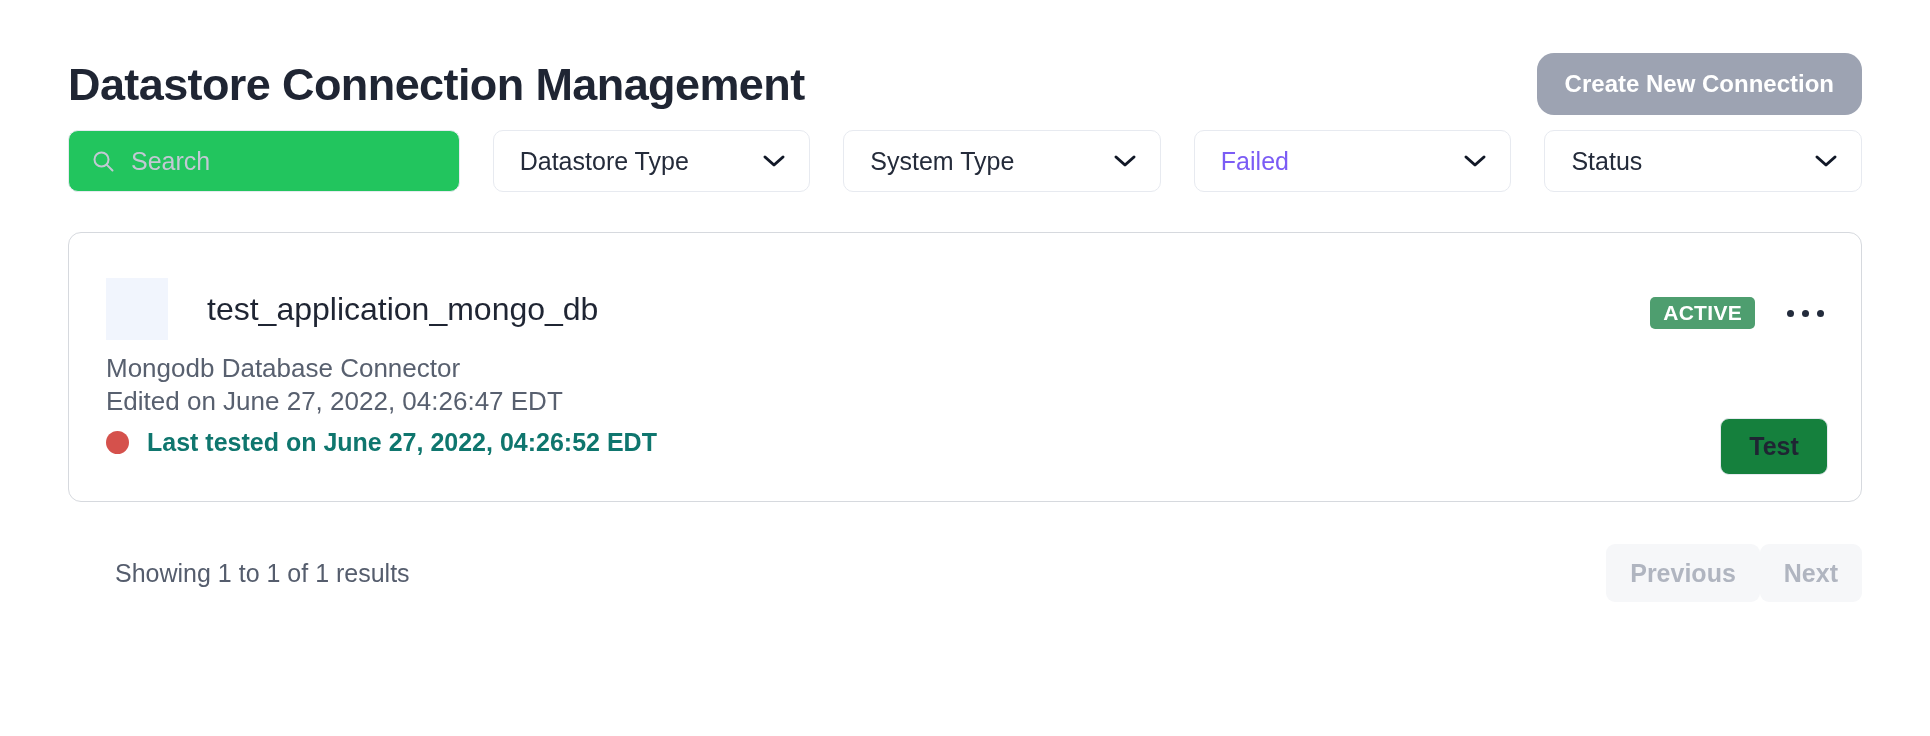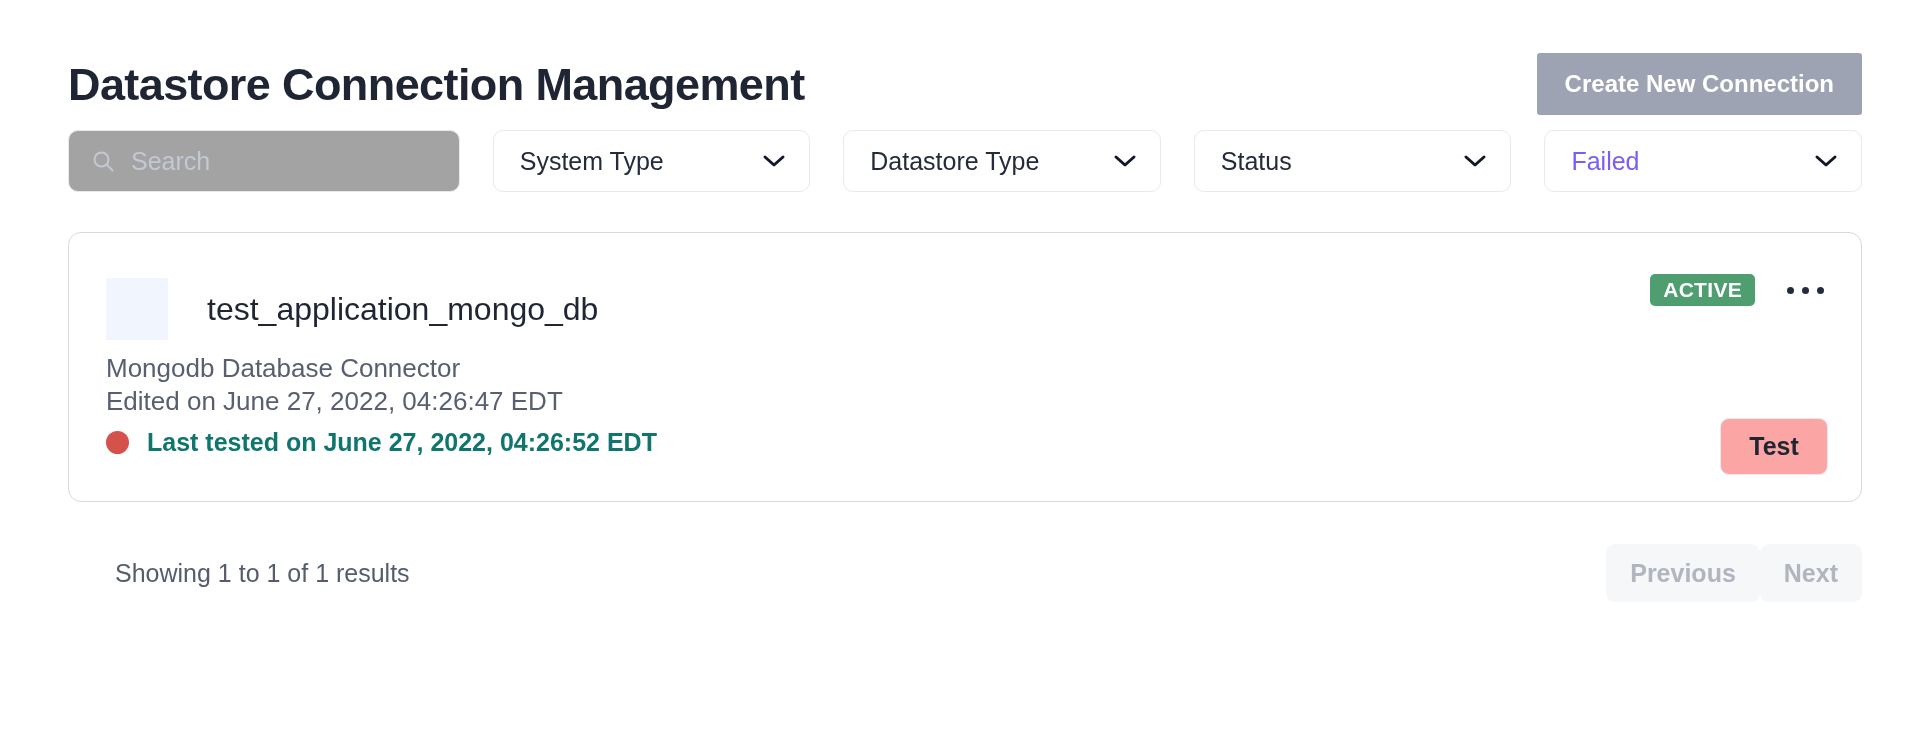--- a/index.html
+++ b/index.html
@@ -30,21 +30,21 @@
     font-size: 45px;
     font-weight: bold;
     color: #1f2533;
     letter-spacing: -0.6px;
     line-height: 1;
   }
   .create-btn {
     background: #9da3b2;
     color: #ffffff;
     border: none;
-    border-radius: 3px;
+    border-radius: 17px;
     font-size: 24px;
     font-weight: bold;
     font-family: "Liberation Sans", sans-serif;
     padding: 0 28px;
     height: 62px;
     line-height: 62px;
     cursor: pointer;
     white-space: nowrap;
   }
 
@@ -56,21 +56,21 @@
     margin-top: 10px;
   }
   .search-box {
     position: relative;
     width: 404px;
     height: 62px;
     border: 1.5px solid #e7eaf0;
     border-radius: 10px;
     display: flex;
     align-items: flex-end;
-    background: #a3a3a3;
+    background: #22c55e;
   }
   .search-icon {
     position: absolute;
     left: 22px;
     top: 50%;
     transform: translateY(-50%);
     width: 24px;
     height: 24px;
     display: block;
   }
@@ -130,21 +130,21 @@
     flex: 0 0 auto;
   }
   .conn-name {
     font-size: 32px;
     color: #1f2533;
     margin-left: 39px;
     line-height: 1;
   }
   .card-right {
     position: absolute;
-    top: 41px;
+    top: 64px;
     right: 33px;
     display: flex;
     align-items: center;
     gap: 28px;
   }
   .badge {
     background: #4e9e6f;
     color: #ffffff;
     font-size: 21px;
     font-weight: bold;
@@ -196,21 +196,21 @@
     color: #0f766e;
   }
   .test-btn {
     position: absolute;
     right: 33px;
     bottom: 26px;
     height: 57px;
     min-width: 108px;
     border: 1.5px solid #e7eaf0;
     border-radius: 9px;
-    background: #fca5a5;
+    background: #15803d;
     font-size: 25px;
     font-weight: bold;
     font-family: "Liberation Sans", sans-serif;
     color: #1f2533;
     cursor: pointer;
   }
 
   
   .footer {
     display: flex;
@@ -250,43 +250,43 @@
   <div class="filters">
 
     <div class="search-box">
       <svg class="search-icon" viewBox="0 0 24 24" fill="none">
         <circle cx="10.5" cy="10.5" r="7" stroke="#c3c8d4" stroke-width="2"></circle>
         <line x1="15.6" y1="15.6" x2="21.5" y2="21.5" stroke="#c3c8d4" stroke-width="2" stroke-linecap="round"></line>
       </svg>
       <input class="search-input" type="text" placeholder="Search" style="">
     </div>
 
+    <div class="dropdown dd-datastore">
+      <span class="dd-label">Datastore Type</span>
+      <svg class="chev" viewBox="0 0 26 16" fill="none">
+        <path d="M4 4 L13 12 L22 4" stroke="#111827" stroke-width="3" stroke-linecap="round" stroke-linejoin="round"></path>
+      </svg>
+    </div>
+
     <div class="dropdown dd-system">
       <span class="dd-label">System Type</span>
       <svg class="chev" viewBox="0 0 26 16" fill="none">
         <path d="M4 4 L13 12 L22 4" stroke="#111827" stroke-width="3" stroke-linecap="round" stroke-linejoin="round"></path>
       </svg>
     </div>
 
-    <div class="dropdown dd-datastore">
-      <span class="dd-label">Datastore Type</span>
+    <div class="dropdown dd-failed active-filter">
+      <span class="dd-label">Failed</span>
       <svg class="chev" viewBox="0 0 26 16" fill="none">
         <path d="M4 4 L13 12 L22 4" stroke="#111827" stroke-width="3" stroke-linecap="round" stroke-linejoin="round"></path>
       </svg>
     </div>
 
     <div class="dropdown dd-status">
       <span class="dd-label">Status</span>
-      <svg class="chev" viewBox="0 0 26 16" fill="none">
-        <path d="M4 4 L13 12 L22 4" stroke="#111827" stroke-width="3" stroke-linecap="round" stroke-linejoin="round"></path>
-      </svg>
-    </div>
-
-    <div class="dropdown dd-failed active-filter">
-      <span class="dd-label">Failed</span>
       <svg class="chev" viewBox="0 0 26 16" fill="none">
         <path d="M4 4 L13 12 L22 4" stroke="#111827" stroke-width="3" stroke-linecap="round" stroke-linejoin="round"></path>
       </svg>
     </div>
   </div>
 
   <div class="card">
 
     <div class="card-top">
       <div class="conn-logo"></div>

